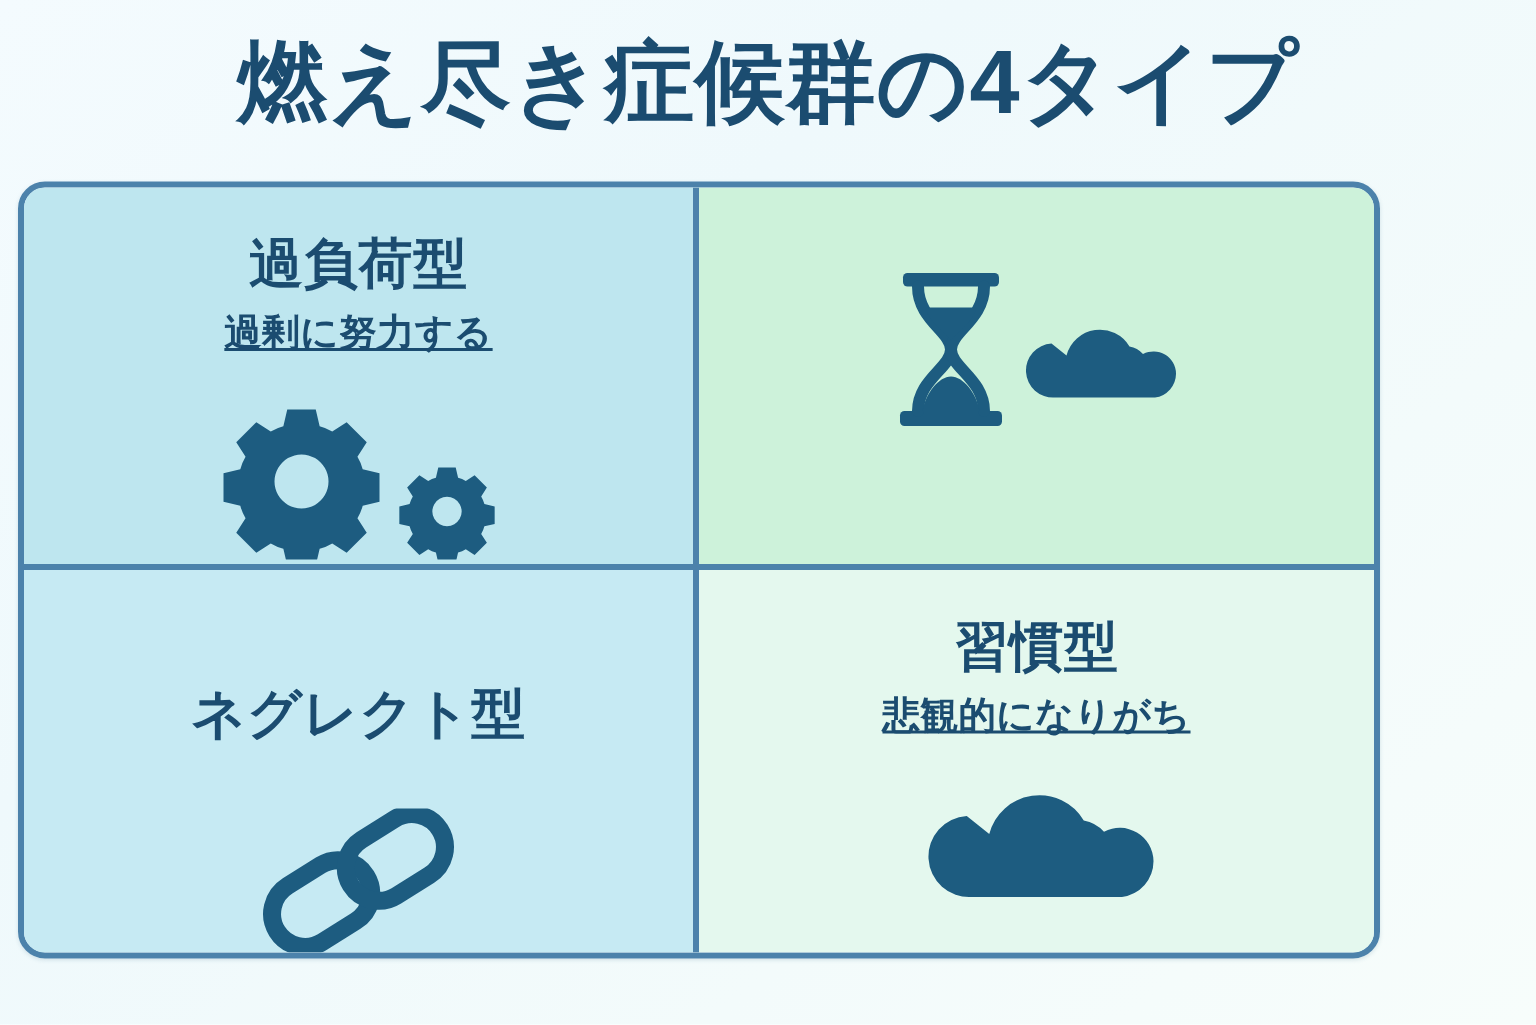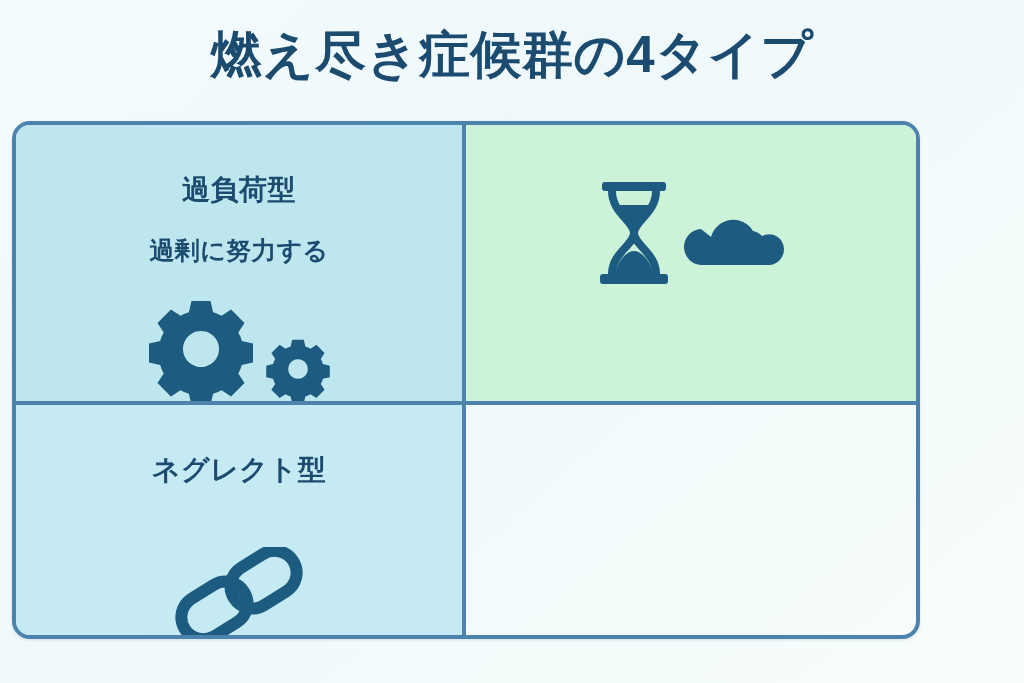--- a/index.html
+++ b/index.html
@@ -21,21 +21,21 @@
     inset: 0;
   }
 
   
   .title {
     position: absolute;
     left: 0;
     top: 24px;
     width: 1024px;
     text-align: center;
-    font-size: 51px;
+    font-size: 60px;
     line-height: 62px;
     font-weight: 700;
     letter-spacing: 0.5px;
     color: #1b4c70;
     white-space: nowrap;
   }
 
   
   .matrix {
     position: absolute;
@@ -60,36 +60,37 @@
     flex-direction: column;
     align-items: center;
     padding-top: 26px;
   }
   .quad.q-tl { background: #bee6ef; border-right: 4px solid #4c82ab; border-bottom: 4px solid #4c82ab; }
   .quad.q-tr { background: #cdf2da; border-bottom: 4px solid #4c82ab; }
   .quad.q-bl { background: #c6eaf3; border-right: 4px solid #4c82ab; justify-content: flex-end; }
   .quad.q-br { background: #e4f8ee; }
 
   .quad-title {
-    font-size: 28px;
+    font-size: 36px;
     line-height: 50px;
     font-weight: 700;
     color: #1b4c70;
     letter-spacing: 0.5px;
     white-space: nowrap;
-    margin: 14px;
+    margin: 0;
   }
   .quad-sub {
     font-size: 25px;
     line-height: 34px;
     font-weight: 700;
     color: #1b4c70;
     letter-spacing: 0.3px;
     white-space: nowrap;
     margin: 4px 0 0 0;
+    text-decoration: underline;
   }
   .quad-icons {
     margin-top: 14px;
     display: flex;
     align-items: flex-end;
     justify-content: center;
     gap: 10px;
     height: 120px;
   }
   .quad-icons svg { display: block; }
@@ -140,15 +141,24 @@
       <div class="quad-icons">
         <svg width="152" height="96" viewBox="0 0 152 96">
           <g transform="rotate(-32 76 48)">
             <rect class="icon-stroke" stroke-width="12" x="12" y="26" width="70" height="44" rx="22"></rect>
             <rect class="icon-stroke" stroke-width="12" x="70" y="26" width="70" height="44" rx="22"></rect>
           </g>
         </svg>
       </div>
     </div>
 
+    <div class="quad q-br">
+      <div class="quad-title">習慣型</div>
+      <div class="quad-sub">悲観的になりがち</div>
+      <div class="quad-icons">
+        <svg width="164" height="108" viewBox="0 0 104 72">
+          <path class="icon-fill" d="M31 24 a23 23 0 0 1 42 -6 a16 16 0 0 1 9 5 a15 15 0 0 1 22 13 a16 16 0 0 1 -14 16 h-67 a18 18 0 0 1 -2 -36 z"></path>
+        </svg>
+      </div>
+    </div>
 
   </div>
 </div>
 
 </body></html>

